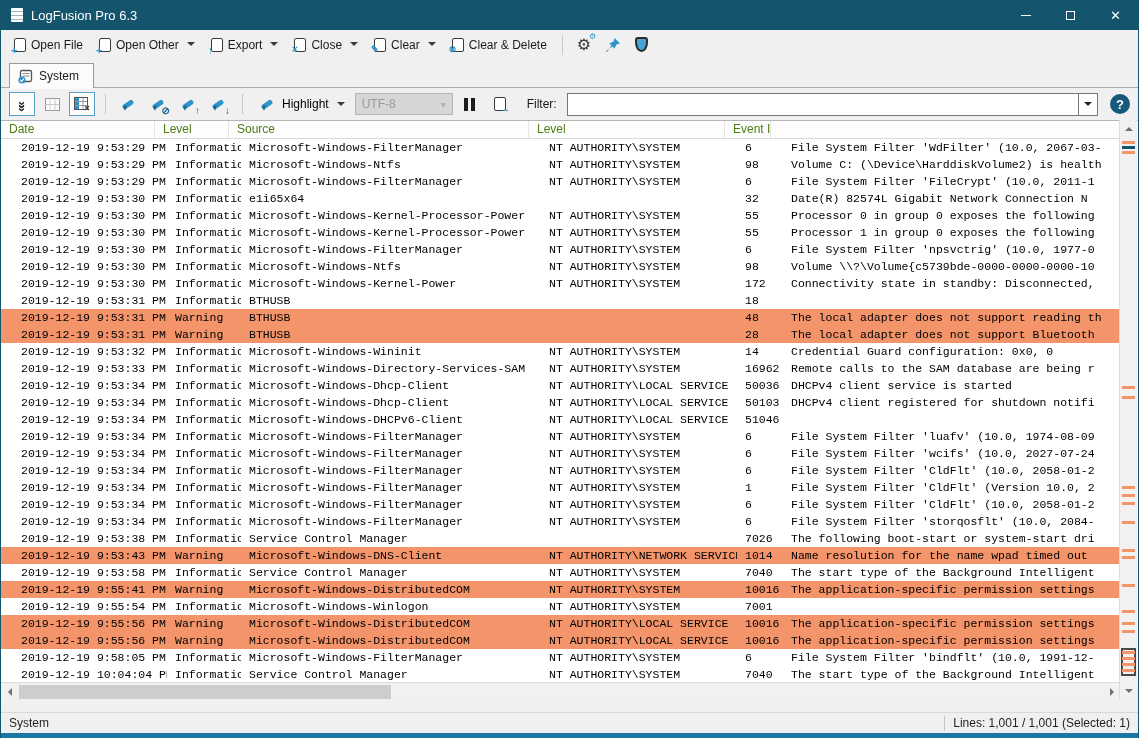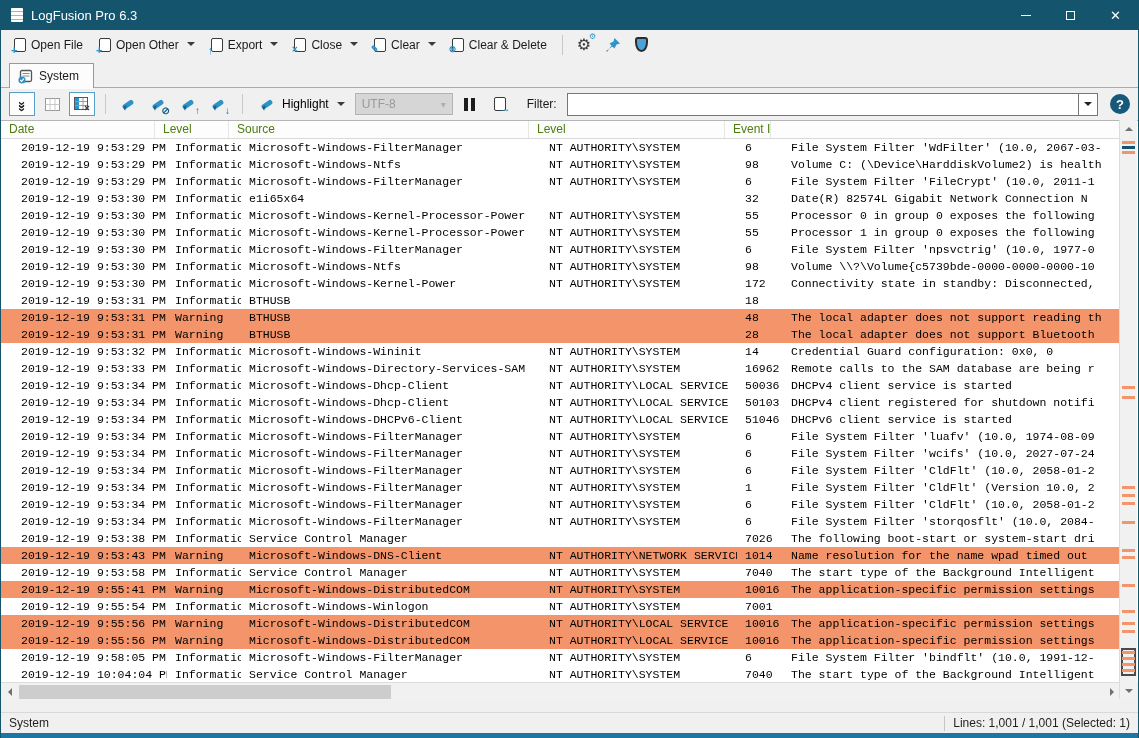--- a/index.html
+++ b/index.html
@@ -392,21 +392,20 @@
           <div class="cell">NT AUTHORITY\LOCAL SERVICE</div>
           <div class="cell">50103</div>
           <div class="cell">DHCPv4 client registered for shutdown notifi</div>
         </div>
         <div class="trow">
           <div class="cell">2019-12-19 9:53:34 PM</div>
           <div class="cell">Information</div>
           <div class="cell">Microsoft-Windows-DHCPv6-Client</div>
           <div class="cell">NT AUTHORITY\LOCAL SERVICE</div>
           <div class="cell">51046</div>
-          <div class="cell">DHCPv6 client service is started</div>
         </div>
         <div class="trow">
           <div class="cell">2019-12-19 9:53:34 PM</div>
           <div class="cell">Information</div>
           <div class="cell">Microsoft-Windows-FilterManager</div>
           <div class="cell">NT AUTHORITY\SYSTEM</div>
           <div class="cell">6</div>
           <div class="cell">File System Filter 'luafv' (10.0, 1974-08-09</div>
         </div>
         <div class="trow">

